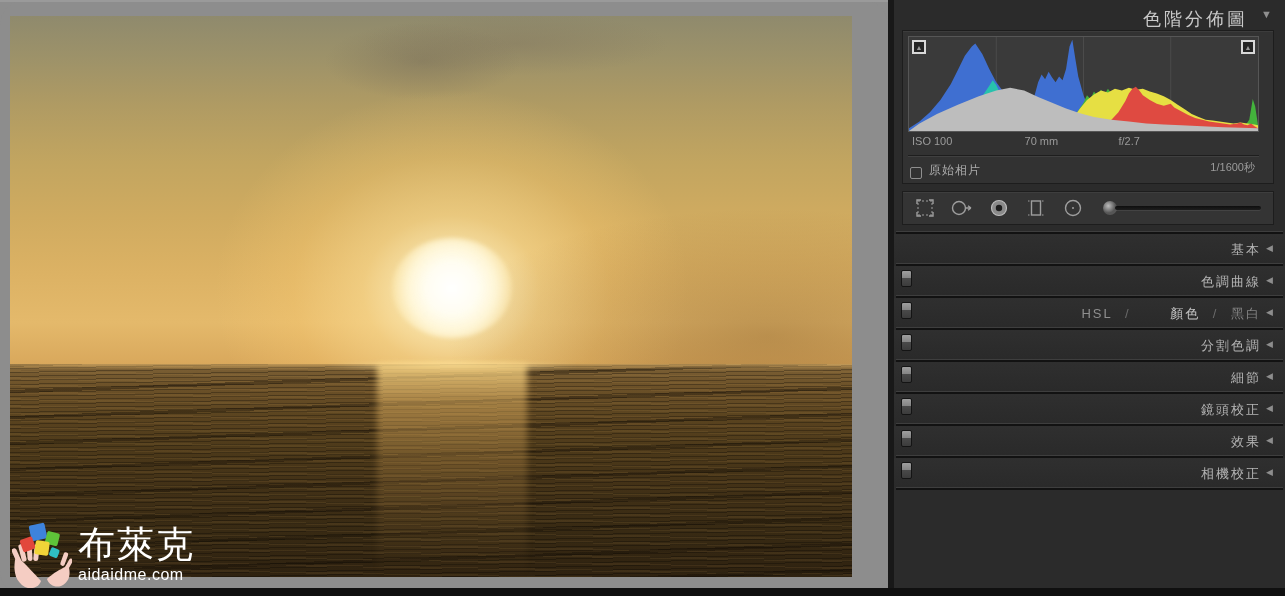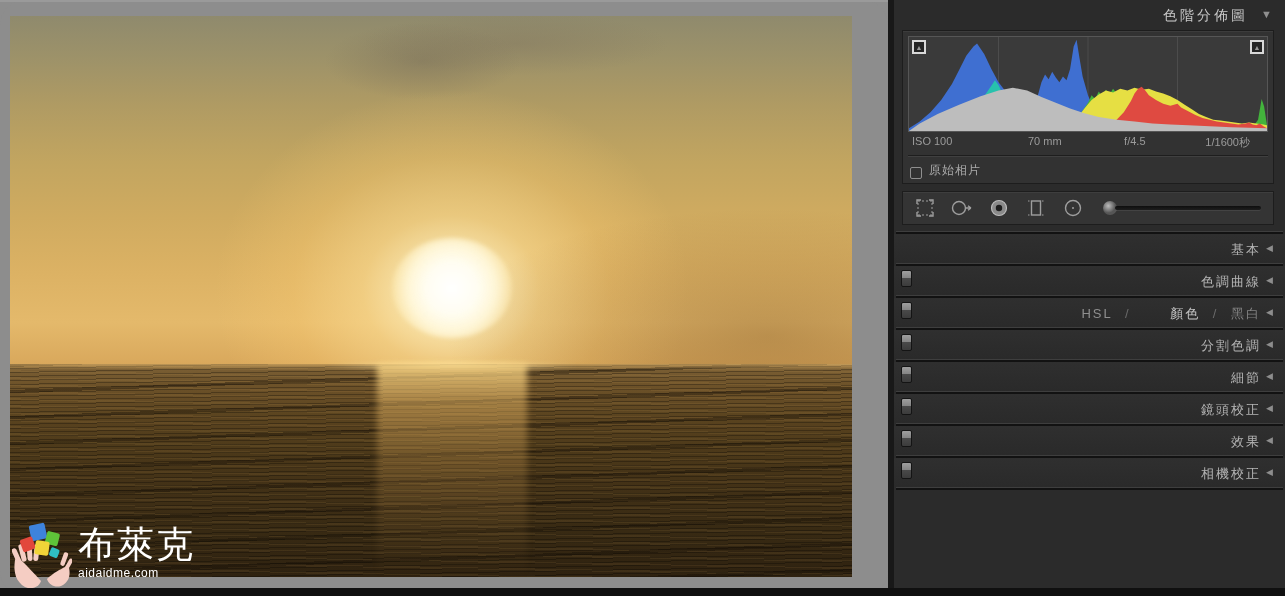--- a/index.html
+++ b/index.html
@@ -35,44 +35,44 @@
     filter:blur(3px);
     background:linear-gradient(180deg, rgba(255,218,135,0.8) 0%, rgba(240,190,105,0.45) 18%, rgba(222,170,90,0.25) 45%, rgba(200,150,80,0.12) 72%, rgba(0,0,0,0) 100%); }
   .glint { position:absolute; left:52.5%; top:61.5%; width:260px; height:10px; transform:translateX(-50%);
     filter:blur(2px); background:radial-gradient(ellipse, rgba(255,235,170,0.9), rgba(255,235,170,0) 70%); }
 
   
   .watermark { position:absolute; left:12px; top:522px; z-index:50; display:flex; align-items:flex-start; }
   .wm-logo { width:60px; height:70px; }
   .wm-text { margin-left:6px; color:#ffffff; }
   .wm-brand { font-size:37px; line-height:1.25; letter-spacing:2px; font-weight:400; }
-  .wm-domain { font-size:12px; letter-spacing:0.5px; margin-top:-2px; }
+  .wm-domain { font-size:16px; letter-spacing:0.5px; margin-top:-2px; }
 
   .bottom-strip { position:absolute; left:0; right:0; bottom:0; height:8px; background:#101010; z-index:60; }
 
   
   .right-panel { position:absolute; left:888px; top:0; width:397px; height:596px;
     background:#2b2b2b; border-left:6px solid #181818; color:#b8b8b8; }
   .title-row { position:relative; height:28px; }
-  .panel-title { position:absolute; right:37px; top:7px; font-size:14px; letter-spacing:3px; color:#c9c9c9; }
+  .panel-title { position:absolute; right:37px; top:7px; font-size:18px; letter-spacing:3px; color:#c9c9c9; }
   .tri-down { position:absolute; right:13px; top:8px; font-size:11px; color:#8f8f8f; cursor:pointer; }
 
   .hist-module { margin:2px 11px 0 8px; background:#323232; border:1px solid #1d1d1d;
-    box-shadow:inset 0 1px 0 rgba(255,255,255,0.05); padding:5px 5px 4px 5px; }
+    box-shadow:inset 0 1px 0 rgba(255,255,255,0.05); padding:5px 14px 4px 5px; }
   .hist-plot { position:relative; height:96px; background:#3a3a3a; border:1px solid #565656; }
   .hist-plot svg { display:block; width:100%; height:100%; }
   .clip { position:absolute; top:3px; width:14px; height:14px; background:#242424; border:2px solid #d8d8d8;
     display:flex; align-items:center; justify-content:center; cursor:pointer; z-index:2; }
   .clip.left { left:3px; } .clip.right { right:3px; }
   .clip span { color:#9a9a9a; font-size:7px; line-height:1; }
   .exif-row { position:relative; height:17px; margin-top:3px; font-size:11px; color:#9b9b9b; }
   .exif-iso { position:absolute; left:4px; }
   .exif-focal { position:absolute; left:38%; transform:translateX(-50%); }
   .exif-aperture { position:absolute; left:63%; transform:translateX(-50%); }
-  .exif-shutter { position:absolute; right:18px; }
+  .exif-shutter { position:absolute; right:4px;margin-top:25px; }
   .hdiv { height:2px; margin-top:3px; background:linear-gradient(180deg,#1e1e1e 0 1px,#404040 1px 2px); }
   .orig-row { height:22px; display:flex; align-items:flex-end; padding-left:2px; }
   .checkbox { width:12px; height:12px; border:1px solid #8f8f8f; border-radius:2px; background:transparent;
     display:inline-block; cursor:pointer; }
   .orig-label { margin-left:7px; font-size:12px; color:#ababab; letter-spacing:1px; }
 
   .tool-strip { margin:7px 11px 0 8px; height:34px; background:#343434; border:1px solid #1d1d1d;
     box-shadow:inset 0 1px 0 rgba(255,255,255,0.05); display:flex; align-items:center; padding:0 12px 0 10px; }
   .tool { width:24px; height:24px; margin-right:13px; cursor:pointer; display:flex; align-items:center; justify-content:center; }
   .tool svg { display:block; }
@@ -156,21 +156,21 @@
         <div class="clip left">
             <span>▲</span>
           </div>
         <div class="clip right">
             <span>▲</span>
           </div>
       </div>
       <div class="exif-row">
         <span class="exif-iso">ISO 100</span>
         <span class="exif-focal">70 mm</span>
-        <span class="exif-aperture">f/4.5</span>
+        <span class="exif-aperture">f/2.7</span>
         <span class="exif-shutter">1/1600秒</span>
       </div>
       <div class="hdiv"></div>
       <div class="orig-row">
         <span class="checkbox"></span>
         <span class="orig-label">原始相片</span>
       </div>
     </div>
 
     <div class="tool-strip">

